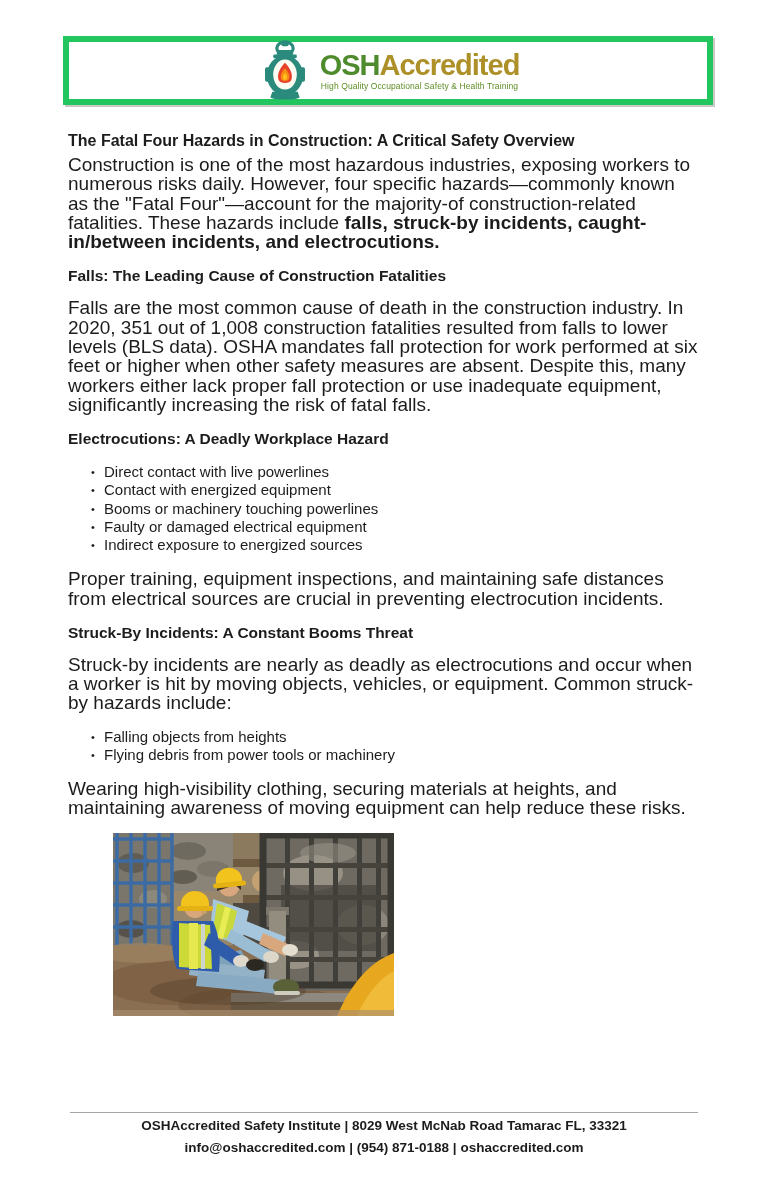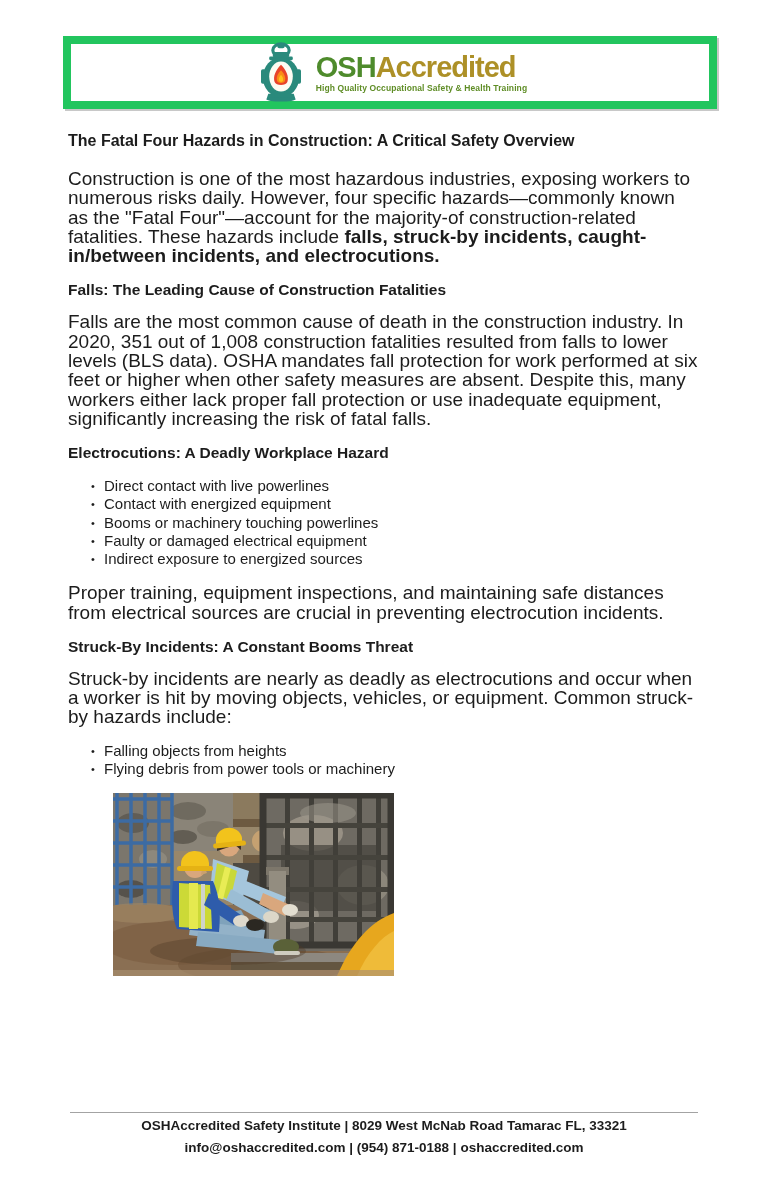--- a/index.html
+++ b/index.html
@@ -2,35 +2,35 @@
 <html><head>
 <meta charset="utf-8">
 <style>
   html,body{margin:0;padding:0;background:#ffffff;}
   body{width:768px;height:1187px;font-family:"Liberation Sans",sans-serif;color:#1c1c1c;
        -webkit-font-smoothing:antialiased;}
   .page{position:relative;width:768px;height:1187px;overflow:hidden;background:#fff;}
 
   
   .header-box{position:absolute;left:63px;top:36px;width:638px;height:57px;
-              border:8px solid #22c55e;box-shadow:2px 2px 0 #c8c8c8;
+              border:6px solid #22c55e;box-shadow:2px 2px 0 #c8c8c8;
               display:flex;align-items:center;justify-content:center;background:#fff;}
   .logo{display:flex;align-items:center;gap:7px;margin-top:2px;}
   .logo-text{display:flex;flex-direction:column;line-height:1;}
   .brand-line1{font-weight:bold;font-size:29px;letter-spacing:-1px;line-height:27px;}
   .brand-osh{color:#4e8b2c;}
   .brand-accredited{color:#ad9027;}
   .brand-line2{font-weight:bold;font-size:17px;color:#a98c24;text-align:center;
                letter-spacing:0px;line-height:18px;margin-top:1px;}
-  .brand-tagline{font-weight:bold;font-size:8.5px;color:#5f8d26;text-align:center;
+  .brand-tagline{font-weight:normal;font-size:8.5px;color:#5f8d26;text-align:center;
                  line-height:10px;margin-top:2px;letter-spacing:0.1px;}
 
   
   .content{position:absolute;left:68px;top:125px;width:632px;}
-  h1{font-size:16px;line-height:20px;margin:6px 0 18px 0;font-weight:bold;}
+  h1{font-size:16px;line-height:20px;margin:6px 0 4px 0;font-weight:bold;}
   h2{font-size:15.5px;line-height:20px;margin:0 0 12px 0;font-weight:bold;}
   p{font-size:19px;line-height:19.3px;margin:0 0 15px 0;}
   ul{list-style:none;margin:14px 0 15px 0;padding:0 0 0 23px;}
   li{position:relative;padding-left:13px;font-size:15px;line-height:18.2px;}
   li::before{content:"\2022";position:absolute;left:0;top:0;font-size:11px;line-height:18.2px;}
   strong{font-weight:bold;}
 
   
   figure{margin:13px 0 0 45px;width:281px;height:183px;}
   figure svg{display:block;}
@@ -93,20 +93,21 @@
       <p>Proper training, equipment inspections, and maintaining safe distances from electrical sources are crucial in preventing electrocution incidents.</p>
     </section>
 
     <section>
       <h2>Struck-By Incidents: A Constant Booms Threat</h2>
       <p>Struck-by incidents are nearly as deadly as electrocutions and occur when a worker is hit by moving objects, vehicles, or equipment. Common struck-by hazards include:</p>
       <ul>
         <li>Falling objects from heights</li>
         <li>Flying debris from power tools or machinery</li>
       </ul>
+      <p>Wearing high-visibility clothing, securing materials at heights, and maintaining awareness of moving equipment can help reduce these risks.</p>
     </section>
 
     <figure role="img" aria-label="Injured construction worker in yellow hard hat and hi-vis vest sitting on warehouse floor with legs extended toward a metal cage; a coworker kneels behind helping him">
       <svg width="281" height="183" viewBox="0 0 281 183">
 
         <rect width="281" height="183" fill="#98876b"></rect>
         <rect x="55" y="0" width="226" height="32" fill="#8b7a5e"></rect>
         <rect x="60" y="26" width="221" height="8" fill="#6d5a41"></rect>
         <circle cx="150" cy="48" r="11" fill="#c5a171"></circle>
           <circle cx="175" cy="50" r="11" fill="#bd9765"></circle>

